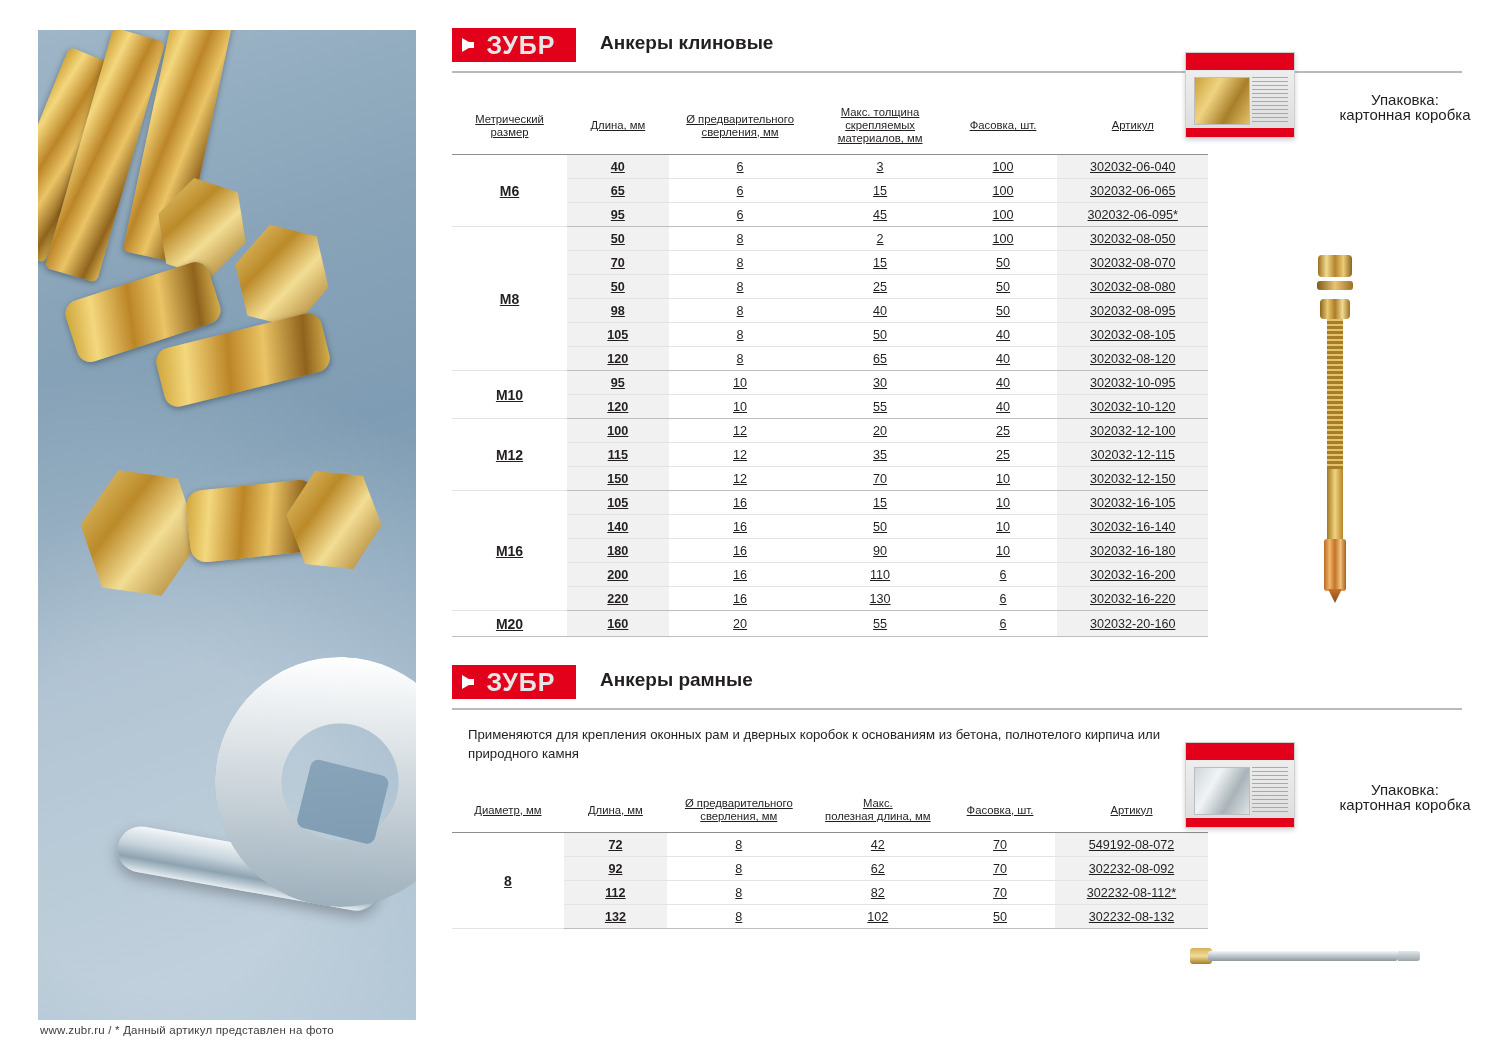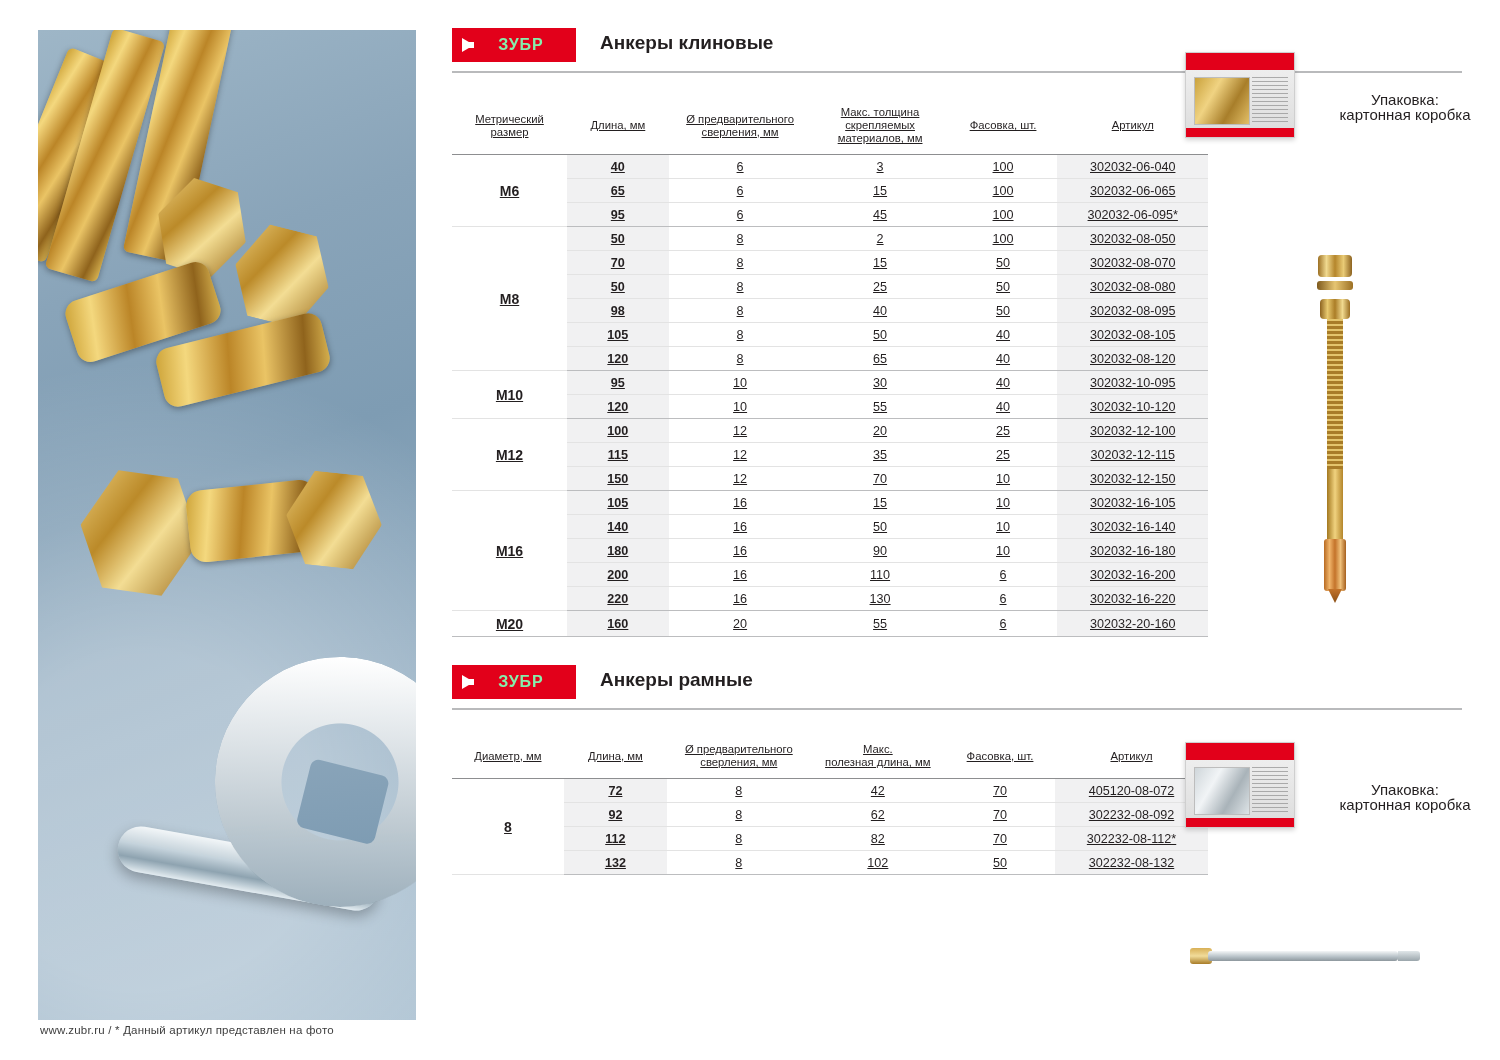--- a/index.html
+++ b/index.html
@@ -76,21 +76,21 @@
 
   
   .content{position:absolute;left:452px;top:28px;width:1010px;}
 
   .sec-head{position:relative;height:44px;}
   .logo{
     position:absolute;left:0;top:0;width:124px;height:34px;
     background:#e2001a;display:flex;align-items:center;justify-content:center;
   }
   .logo-text{
-    color:#86efac;font-weight:bold;font-size:16px;letter-spacing:1px;
+    color:#e5e5e5;font-weight:bold;font-size:25px;letter-spacing:1px;
     font-family:"Liberation Sans", sans-serif;
     padding-left:14px;
   }
   .logo-arrow{
     position:absolute;left:10px;top:10px;width:0;height:0;
     border-top:7px solid transparent;border-bottom:7px solid transparent;
     border-left:12px solid #ffffff;
   }
   .logo-arrow:after{
     content:"";position:absolute;left:-10px;top:-3px;width:10px;height:6px;background:#fff;
@@ -435,20 +435,21 @@
     <div class="sec-head" style="margin-top:28px;">
       <div class="logo">
         <span class="logo-arrow"></span>
         <span class="logo-text">ЗУБР</span>
       </div>
       <div class="sec-title">Анкеры рамные</div>
       <div class="rule"></div>
     </div>
 
     <div class="bullets">
+      <div class="plain" style="width:720px;">Применяются для крепления оконных рам и дверных коробок к основаниям из бетона, полнотелого кирпича или природного камня</div>
     </div>
 
     <table>
       <thead>
         <tr>
           <th class="col1"><span style="white-space:pre-line">Диаметр, мм</span></th>
           <th class="col2"><span style="white-space:pre-line">Длина, мм</span></th>
           <th class="col3"><span style="white-space:pre-line">Ø предварительного
 сверления, мм</span></th>
           <th class="col4"><span style="white-space:pre-line">Макс.
@@ -457,21 +458,21 @@
           <th class="col6"><span style="white-space:pre-line">Артикул</span></th>
         </tr>
       </thead>
       <tbody>
         <tr>
           <td class="size" rowspan="4">8</td>
           <td class="len">72</td>
           <td>8</td>
           <td>42</td>
           <td>70</td>
-          <td class="art">405120-08-072</td>
+          <td class="art">549192-08-072</td>
         </tr>
         <tr>
           <td class="len">92</td>
           <td>8</td>
           <td>62</td>
           <td>70</td>
           <td class="art">302232-08-092</td>
         </tr>
         <tr>
           <td class="len">112</td>

